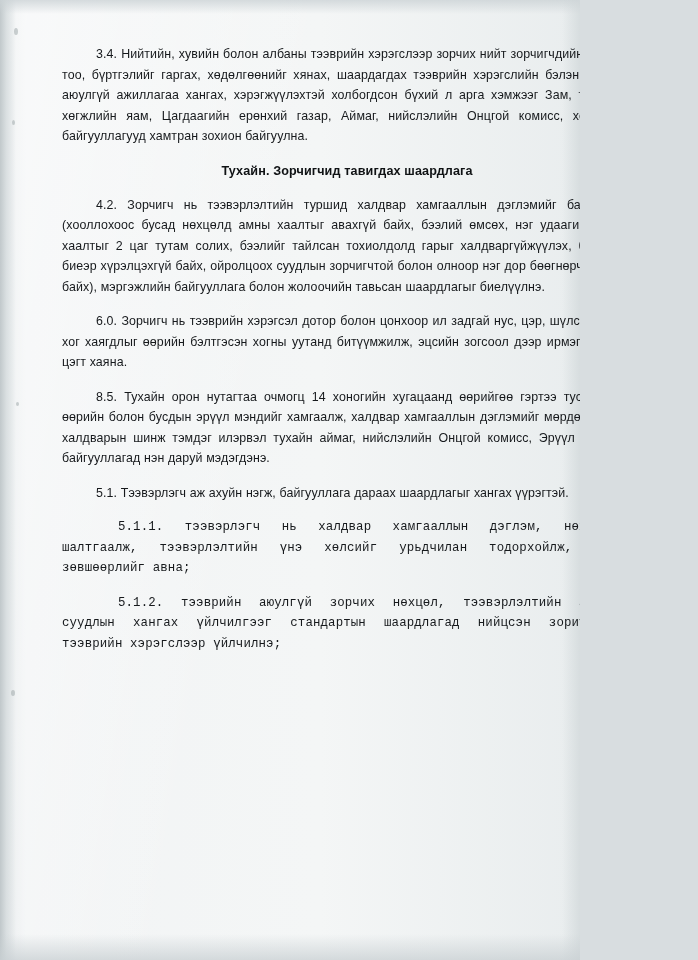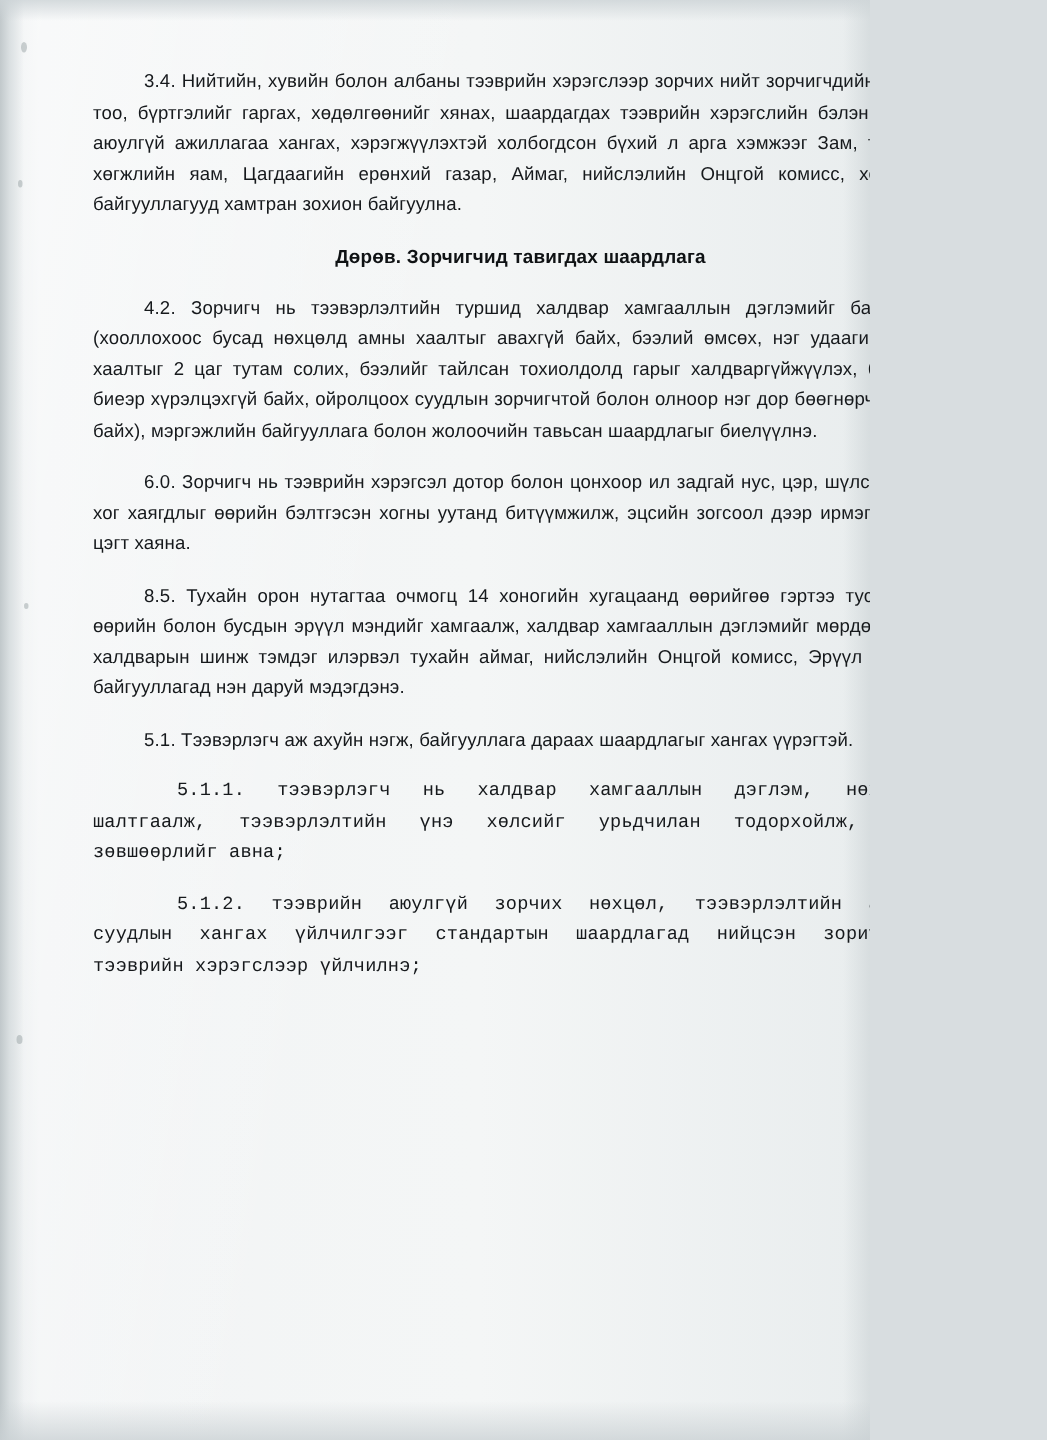--- a/index.html
+++ b/index.html
@@ -100,21 +100,21 @@
   <div class="scan-edge-bottom"></div>
 
   <div class="speck" style="left:14px; top:28px; width:4px; height:7px;"></div>
   <div class="speck" style="left:12px; top:120px; width:3px; height:5px;"></div>
   <div class="speck" style="left:16px; top:402px; width:3px; height:4px;"></div>
   <div class="speck" style="left:11px; top:690px; width:4px; height:6px;"></div>
 
   <div class="content">
     <p class="para">3.4. Нийтийн, хувийн болон албаны тээврийн хэрэгслээр зорчих нийт зорчигчдийн нэгдсэн тоо, бүртгэлийг гаргах, хөдөлгөөнийг хянах, шаардагдах тээврийн хэрэгслийн бэлэн байдал, аюулгүй ажиллагаа хангах, хэрэгжүүлэхтэй холбогдсон бүхий л арга хэмжээг Зам, тээврийн хөгжлийн яам, Цагдаагийн ерөнхий газар, Аймаг, нийслэлийн Онцгой комисс, холбогдох байгууллагууд хамтран зохион байгуулна.</p>
 
-    <h2 class="heading">Дөрөв. Зорчигчид тавигдах шаардлага</h2>
+    <h2 class="heading">Тухайн. Зорчигчид тавигдах шаардлага</h2>
 
     <p class="para">4.2. Зорчигч нь тээвэрлэлтийн туршид халдвар хамгааллын дэглэмийг баримталж (хооллохоос бусад нөхцөлд амны хаалтыг авахгүй байх, бээлий өмсөх, нэг удаагийн амны хаалтыг 2 цаг тутам солих, бээлийг тайлсан тохиолдолд гарыг халдваргүйжүүлэх, бусадтай биеэр хүрэлцэхгүй байх, ойролцоох суудлын зорчигчтой болон олноор нэг дор бөөгнөрч яриxгүй байх), мэргэжлийн байгууллага болон жолоочийн тавьсан шаардлагыг биелүүлнэ.</p>
     <p class="para">6.0. Зорчигч нь тээврийн хэрэгсэл дотор болон цонхоор ил задгай нус, цэр, шүлс хаяxгүй, хог хаягдлыг өөрийн бэлтгэсэн хогны уутанд битүүмжилж, эцсийн зогсоол дээр ирмэгц хогийн цэгт хаяна.</p>
     <p class="para">8.5. Тухайн орон нутагтаа очмогц 14 хоногийн хугацаанд өөрийгөө гэртээ тусгаарлан, өөрийн болон бусдын эрүүл мэндийг хамгаалж, халдвар хамгааллын дэглэмийг мөрдөх бөгөөд халдварын шинж тэмдэг илэрвэл тухайн аймаг, нийслэлийн Онцгой комисс, Эрүүл мэндийн байгууллагад нэн даруй мэдэгдэнэ.</p>
 
 
     <p class="para">5.1. Тээвэрлэгч аж ахуйн нэгж, байгууллага дараах шаардлагыг хангах үүрэгтэй.</p>
     <p class="para sub">5.1.1. тээвэрлэгч нь халдвар хамгааллын дэглэм, нөхцөлөөс шалтгаалж, тээвэрлэлтийн үнэ хөлсийг урьдчилан тодорхойлж, зохих зөвшөөрлийг авна;</p>
     <p class="para sub">5.1.2. тээврийн аюулгүй зорчих нөхцөл, тээвэрлэлтийн аюулгүй суудлын хангах үйлчилгээг стандартын шаардлагад нийцсэн зориулалтын тээврийн хэрэгслээр үйлчилнэ;</p>
   </div>

